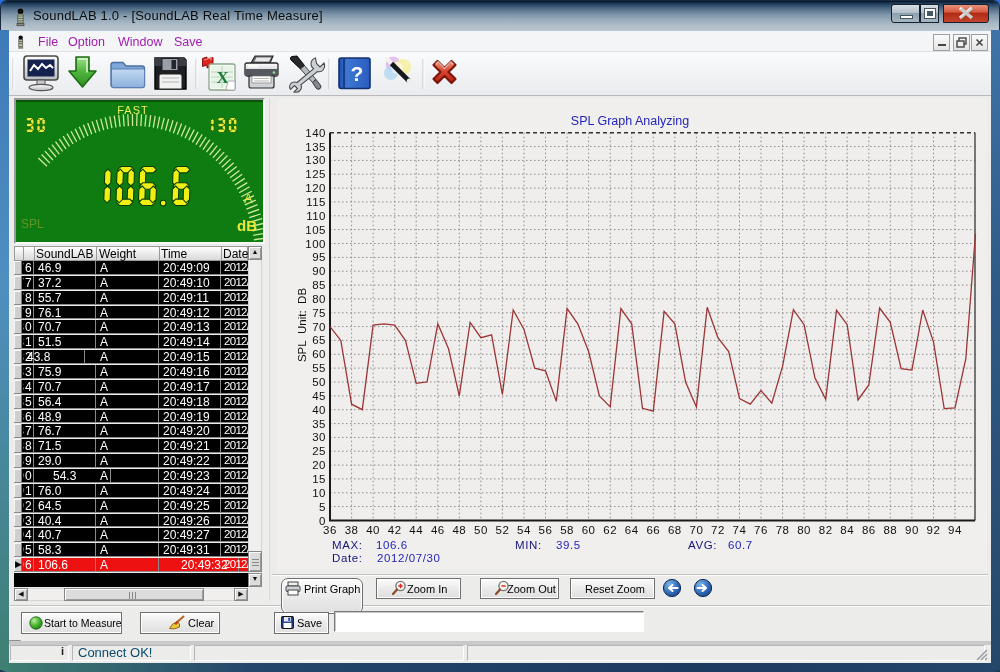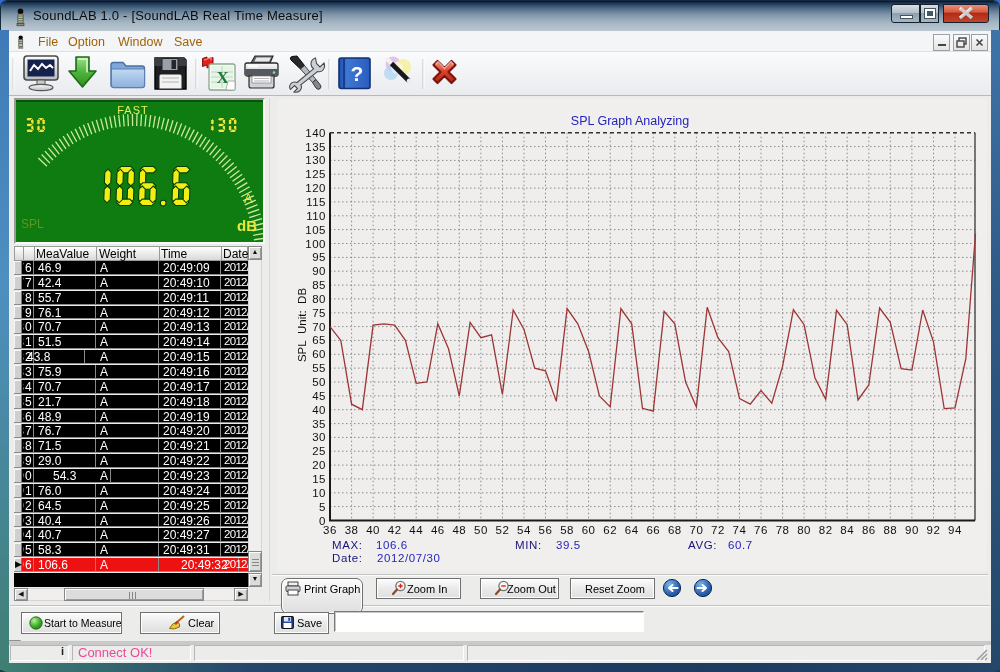--- a/index.html
+++ b/index.html
@@ -4,21 +4,21 @@
 body { width:1000px; height:672px; position:relative; overflow:hidden;
   font-family:"Liberation Sans", sans-serif;
   background:linear-gradient(180deg,#2a6cd8 0%,#3a7ac8 40%,#1a3a52 100%); }
 #win { position:absolute; inset:0; border-radius:7px; overflow:hidden; box-shadow:inset 0 0 0 1px #16293f;
   background:linear-gradient(180deg,#4d80b4 0%,#5a92c2 30%,#4e8fa8 70%,#3f7f72 100%); }
 #titlebar { position:absolute; left:1px; top:1px; right:1px; height:30px;
   background:linear-gradient(180deg,#0a1322 0%,#1c3a5a 8%,#4f6b84 25%,#7e95a9 45%,#a3b4c2 70%,#b5c2cc 90%,#bac7d0 100%);
   border-radius:6px 6px 0 0; }
 #title { position:absolute; left:33px; top:8px; font-size:13px; color:#0c0c0c; letter-spacing:0.2px; }
 #menubar { position:absolute; left:9px; top:31px; width:982px; height:21px; background:#f4f5f6; border-bottom:1px solid #e0e0e0;}
-.menu { position:absolute; font-size:12.5px; color:#a16207; }
+.menu { position:absolute; font-size:12.5px; color:#a21caf; }
 #toolbar { position:absolute; left:9px; top:52px; width:982px; height:44px;
   background:linear-gradient(180deg,#fafbfc,#e9ebee); border-bottom:1px solid #b9b9b9; }
 #client { position:absolute; left:9px; top:96px; width:982px; height:545px; background:#ececeb; }
 #statusband { position:absolute; left:9px; top:641px; width:982px; height:4px; background:#c9c9c9; }
 #statusbar { position:absolute; left:9px; top:645px; width:982px; height:18px; background:#ececeb; }
 .ssec { position:absolute; top:0; height:16px; border:1px solid #b5b5b5; border-right-color:#fff; border-bottom-color:#fff; }
 .btn { position:absolute; background:linear-gradient(180deg,#fdfdfd,#ececec 45%,#dfdfdf);
   border:1px solid #707070; box-shadow:inset 0 0 0 1px #fff; font-size:11px; color:#000;
   text-align:left; white-space:nowrap; overflow:hidden; }
 .th { position:absolute; background:linear-gradient(180deg,#ffffff,#d9d9d9); border:1px solid #9a9a9a; }
@@ -238,41 +238,41 @@
       <polygon points="160.0,86.0 163.2,82.8 173.3,82.8 176.5,86.0 173.3,89.2 163.2,89.2" fill="#f0ee12" stroke="#073f07" stroke-width="1.1" stroke-linejoin="miter"></polygon>
       <polygon points="162.7,86.0 165.9,89.2 165.9,99.6 162.7,102.8 159.5,99.6 159.5,89.2" fill="#f0ee12" stroke="#073f07" stroke-width="1.1" stroke-linejoin="miter"></polygon>
       <polygon points="160.0,102.3 163.2,99.1 173.3,99.1 176.5,102.3 173.3,105.5 163.2,105.5" fill="#f0ee12" stroke="#073f07" stroke-width="1.1" stroke-linejoin="miter"></polygon>
       <polygon points="173.8,86.0 177.0,89.2 177.0,99.6 173.8,102.8 170.6,99.6 170.6,89.2" fill="#f0ee12" stroke="#073f07" stroke-width="1.1" stroke-linejoin="miter"></polygon>
     </g>
     <text x="228" y="103" font-size="13" fill="#e8e83a" font-family="Liberation Sans, sans-serif">A</text>
     <text x="221" y="131" font-size="15" fill="#e8e83a" font-family="Liberation Sans, sans-serif" font-weight="bold">dB</text>
     <text x="5" y="128" font-size="12" fill="#5f9427" font-family="Liberation Sans, sans-serif">SPL</text>
   </svg>
 <div class="th" style="left:14px;top:246px;width:234px;height:15px"></div>
-<div class="htx" style="left:36px;top:247px">MeaValue</div>
+<div class="htx" style="left:36px;top:247px">SoundLAB</div>
 <div class="htx" style="left:99px;top:247px">Weight</div>
 <div class="htx" style="left:161px;top:247px">Time</div>
 <div class="htx" style="left:223px;top:247px">Date</div>
 <div style="position:absolute;left:23px;top:246px;width:1px;height:15px;background:#9a9a9a"></div>
 <div style="position:absolute;left:34px;top:246px;width:1px;height:15px;background:#9a9a9a"></div>
 <div style="position:absolute;left:96px;top:246px;width:1px;height:15px;background:#9a9a9a"></div>
 <div style="position:absolute;left:159px;top:246px;width:1px;height:15px;background:#9a9a9a"></div>
 <div style="position:absolute;left:221px;top:246px;width:1px;height:15px;background:#9a9a9a"></div>
 <div class="trow" style="top:261.00px;height:13.86px;background:#000">
     <div class="csel"></div>
     <div class="cnum">76</div>
     <div class="cc" style="left:22px;width:60px">46.9</div>
     <div class="cc" style="left:84px;width:61px">A</div>
     <div class="cc" style="left:147px;width:60px">20:49:09</div>
     <div class="cc" style="left:209px;width:26px;letter-spacing:-0.7px;padding-left:1px;font-size:11.5px;border-right:none">2012/</div>
   </div>
 <div class="trow" style="top:275.86px;height:13.86px;background:#000">
     <div class="csel"></div>
     <div class="cnum">77</div>
-    <div class="cc" style="left:22px;width:60px">42.4</div>
+    <div class="cc" style="left:22px;width:60px">37.2</div>
     <div class="cc" style="left:84px;width:61px">A</div>
     <div class="cc" style="left:147px;width:60px">20:49:10</div>
     <div class="cc" style="left:209px;width:26px;letter-spacing:-0.7px;padding-left:1px;font-size:11.5px;border-right:none">2012/</div>
   </div>
 <div class="trow" style="top:290.72px;height:13.86px;background:#000">
     <div class="csel"></div>
     <div class="cnum">78</div>
     <div class="cc" style="left:22px;width:60px">55.7</div>
     <div class="cc" style="left:84px;width:61px">A</div>
     <div class="cc" style="left:147px;width:60px">20:49:11</div>
@@ -322,21 +322,21 @@
     <div class="csel"></div>
     <div class="cnum">84</div>
     <div class="cc" style="left:22px;width:60px">70.7</div>
     <div class="cc" style="left:84px;width:61px">A</div>
     <div class="cc" style="left:147px;width:60px">20:49:17</div>
     <div class="cc" style="left:209px;width:26px;letter-spacing:-0.7px;padding-left:1px;font-size:11.5px;border-right:none">2012/</div>
   </div>
 <div class="trow" style="top:394.74px;height:13.86px;background:#000">
     <div class="csel"></div>
     <div class="cnum">85</div>
-    <div class="cc" style="left:22px;width:60px">21.7</div>
+    <div class="cc" style="left:22px;width:60px">56.4</div>
     <div class="cc" style="left:84px;width:61px">A</div>
     <div class="cc" style="left:147px;width:60px">20:49:18</div>
     <div class="cc" style="left:209px;width:26px;letter-spacing:-0.7px;padding-left:1px;font-size:11.5px;border-right:none">2012/</div>
   </div>
 <div class="trow" style="top:409.60px;height:13.86px;background:#000">
     <div class="csel"></div>
     <div class="cnum">86</div>
     <div class="cc" style="left:22px;width:60px">48.9</div>
     <div class="cc" style="left:84px;width:61px">A</div>
     <div class="cc" style="left:147px;width:60px">20:49:19</div>
@@ -599,18 +599,18 @@
     <rect x="3" y="11" width="8" height="1.6" fill="#555"></rect>
     <rect x="1" y="12.6" width="13" height="1.8" fill="#9aa2ae"></rect>
   </svg>
 <div id="statusband"></div>
 <div id="statusbar"></div>
 <div class="ssec" style="left:10px;top:645px;width:59px"></div>
 <div class="ssec" style="left:72px;top:645px;width:119px"></div>
 <div class="ssec" style="left:194px;top:645px;width:270px"></div>
 <div class="ssec" style="left:467px;top:645px;width:518px"></div>
 <div style="position:absolute;left:61px;top:645px;font-size:11px;font-weight:bold;color:#222">i</div>
-<div style="position:absolute;left:78px;top:645px;font-size:13px;color:#ec4899">Connect OK!</div>
+<div style="position:absolute;left:78px;top:645px;font-size:13px;color:#0c4a6e">Connect OK!</div>
 <svg style="position:absolute;left:975px;top:648px" width="14" height="14" xmlns="http://www.w3.org/2000/svg">
     <path d="M12 2 L2 12 M12 6 L6 12 M12 10 L10 12" stroke="#9aa0a8" stroke-width="1.6"></path>
   </svg>
 <div style="position:absolute;left:0;top:663px;width:1000px;height:9px;border-radius:0 0 7px 7px;background:linear-gradient(90deg,#3f7f72,#24466b 25%,#1d3a5f 70%,#24466b)"></div>
 <div style="position:absolute;left:991px;top:30px;width:9px;height:640px;background:linear-gradient(180deg,#3f74a8,#2f5a86 40%,#254868)"></div>
 <div style="position:absolute;left:0;top:30px;width:9px;height:640px;background:linear-gradient(180deg,#3f7ab8,#4f8fc0 40%,#3f7f72)"></div>
 </body></html>

